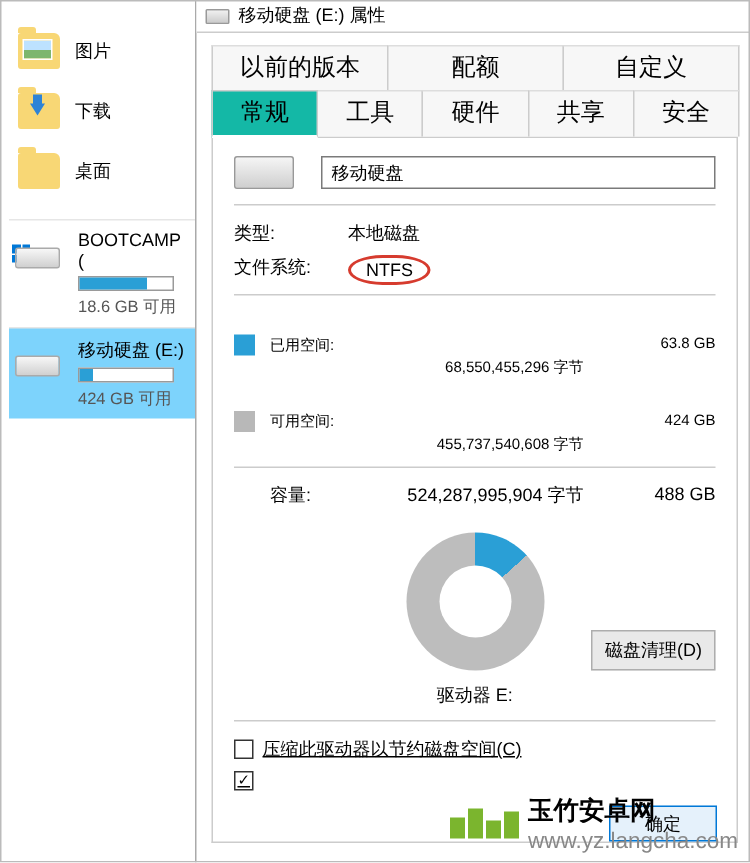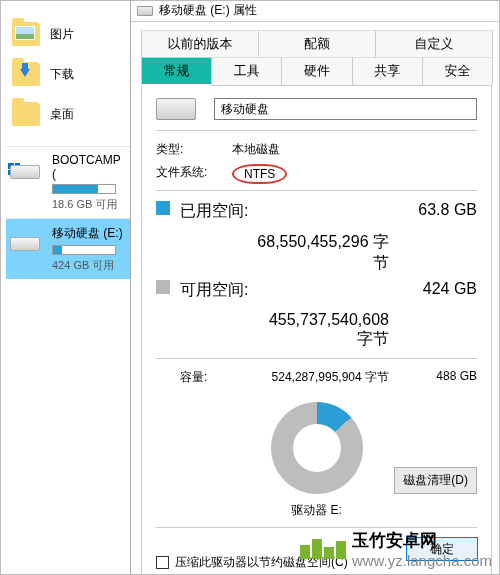--- a/index.html
+++ b/index.html
@@ -30,57 +30,57 @@
 
   
   .dialog { position: absolute; left: 130px; top: 0; width: 372px; height: 575px; background: #fff; border-left: 1px solid #aaa; }
   .title-bar { height: 22px; background: #fff; display: flex; align-items: center; border-bottom: 1px solid #ccc; }
   .title-icon { width: 16px; height: 10px; margin: 0 6px; background: linear-gradient(#f0f0f0,#ccc); border: 1px solid #999; border-radius: 1px;}
   .title-text { font-size: 12px; }
 
   .tabs { padding: 8px 10px 0 10px; }
   .tab-row { display: flex; border-bottom: 1px solid #ccc; }
   .tab-row.toprow { border-bottom: none; }
-  .tab { flex: 1; text-align: center; padding: 4px 0; font-size: 13px; border: 1px solid #ccc; border-bottom: none; background: #fff; position: relative; margin-right: -1px; }
+  .tab { flex: 1; text-align: center; padding: 4px 0; font-size: 16px; border: 1px solid #ccc; border-bottom: none; background: #fff; position: relative; margin-right: -1px; }
   .tab.active { background: #14b8a6; border-bottom: 2px solid #fff; z-index: 2; margin-bottom: -1px; font-weight: normal; }
   .tab.inactive { background: #f7f7f7; border-top-color: #ddd; }
   .tab-panel { border: 1px solid #ccc; border-top: none; padding: 12px 14px 10px 14px; min-height: 470px; }
 
   .hdr-row { display: flex; align-items: center; margin-bottom: 10px; }
   .big-drive-icon { width: 40px; height: 22px; background: linear-gradient(#f5f5f5,#cfcfcf); border: 1px solid #999; border-radius: 2px; margin-right: 18px; }
   .name-input { flex: 1; border: 1px solid #7a7a7a; height: 22px; padding: 2px 6px; font-size: 12px; }
 
   .hr { border-top: 1px solid #ccc; margin: 8px 0 10px 0; }
 
   .kv { display: flex; font-size: 12px; margin-bottom: 6px; }
   .kv-l { width: 76px; }
   .kv-v { }
   .ntfs-mark { display: inline-block; border: 2px solid #d63b2e; border-radius: 50%/60%; padding: 1px 10px; }
 
-  .usage-row { display: flex; font-size: 16px; margin-bottom: 6px; }
+  .usage-row { display: flex; align-items: center; font-size: 10px; margin-bottom: 6px; }
   .sq { width: 14px; height: 14px; margin-right: 10px; }
   .sq.used { background: #2a9fd6; }
   .sq.free { background: #b8b8b8; }
   .ur-label { width: 70px; }
   .ur-bytes { flex: 1; text-align: right; padding-right: 26px; margin-top: 31px; }
   .ur-gb { width: 62px; text-align: right; }
 
   .cap-row { display: flex; font-size: 12px; margin-top: 10px; }
   .cap-l { width: 94px; padding-left: 24px;}
   .cap-bytes { flex: 1; text-align: right; padding-right: 26px; }
   .cap-gb { width: 62px; text-align: right; }
 
   .donut-wrap { display: flex; align-items: center; justify-content: center; position: relative; height: 100px; margin-top: 12px; }
   .donut { width: 92px; height: 92px; border-radius: 50%; background: conic-gradient(#2a9fd6 0deg 48deg, #bdbdbd 48deg 360deg); position: relative; }
   .donut::after { content: ""; position: absolute; left: 22px; top: 22px; width: 48px; height: 48px; background: #fff; border-radius: 50%; }
   .cleanup-btn { position: absolute; right: 0; bottom: 4px; font-size: 12px; border: 1px solid #adadad; background: #e9e9e9; padding: 4px 8px; }
 
   .drive-e-label { text-align: center; font-size: 12px; margin-top: 4px; }
 
-  .checks { margin-top: 26px; }
+  .checks { margin-top: 10px; text-decoration: underline; }
   .chk-row { display: flex; align-items: center; font-size: 12px; margin-bottom: 6px; }
   .chk { width: 13px; height: 13px; border: 1px solid #333; margin-right: 6px; display: inline-flex; align-items: center; justify-content: center; font-size: 10px; line-height: 1; }
   .chk.checked::after { content: "✓"; color: #000; }
 
   .buttons { position: absolute; right: 24px; bottom: 14px; display: flex; gap: 8px; }
   .dlg-btn { width: 72px; height: 24px; font-size: 12px; border: 1px solid #0078d7; background: #e5f1fb; }
 
   
   .wm { position: absolute; right: 8px; bottom: 6px; display: flex; align-items: center; gap: 6px; pointer-events: none; }
   .wm-boxes { display: flex; gap: 2px; }

